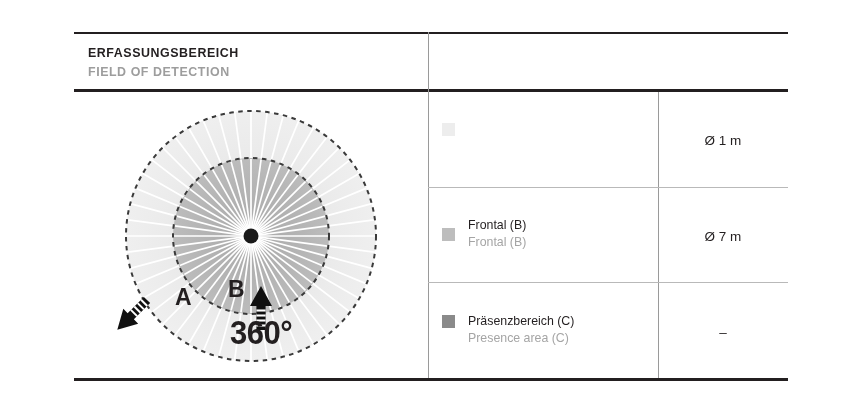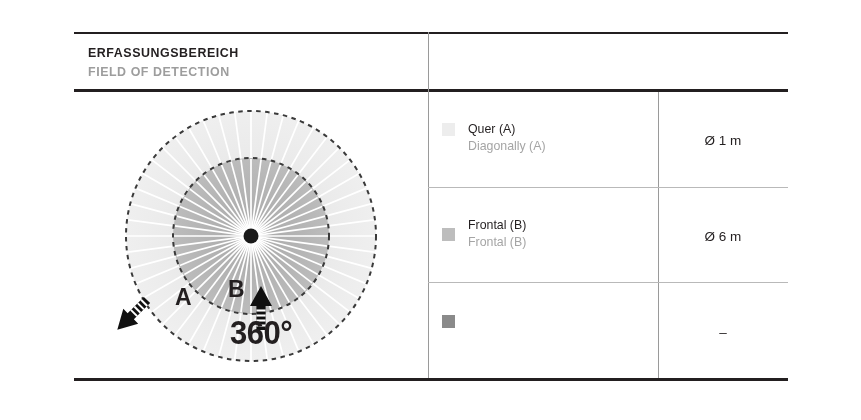--- a/index.html
+++ b/index.html
@@ -371,36 +371,36 @@
     <div class="hdiv hdiv-2"></div>
 
     <div class="col-head left">
       <div class="head-de">ERFASSUNGSBEREICH</div>
       <div class="head-en">FIELD OF DETECTION</div>
     </div>
 
 
     <div class="legend-row r0">
       <div class="swatch" style="background: rgb(237, 237, 237);"></div>
-      <div class="legend-text">
-        <div class="legend-de">Quer (A)</div>
-        <div class="legend-en">Diagonally (A)</div>
-      </div>
     </div>
 
     <div class="legend-row r1">
       <div class="swatch" style="background: rgb(189, 189, 189);"></div>
       <div class="legend-text">
         <div class="legend-de">Frontal (B)</div>
         <div class="legend-en">Frontal (B)</div>
       </div>
     </div>
 
     <div class="legend-row r2">
       <div class="swatch" style="background: rgb(138, 138, 138);"></div>
+      <div class="legend-text">
+        <div class="legend-de">Präsenzbereich (C)</div>
+        <div class="legend-en">Presence area (C)</div>
+      </div>
     </div>
 
     <div class="value-cell v0">Ø 1 m</div>
-    <div class="value-cell v1">Ø 6 m</div>
+    <div class="value-cell v1">Ø 7 m</div>
     <div class="value-cell v2">–</div>
   </div>
 
 </div>
 
 </body></html>

